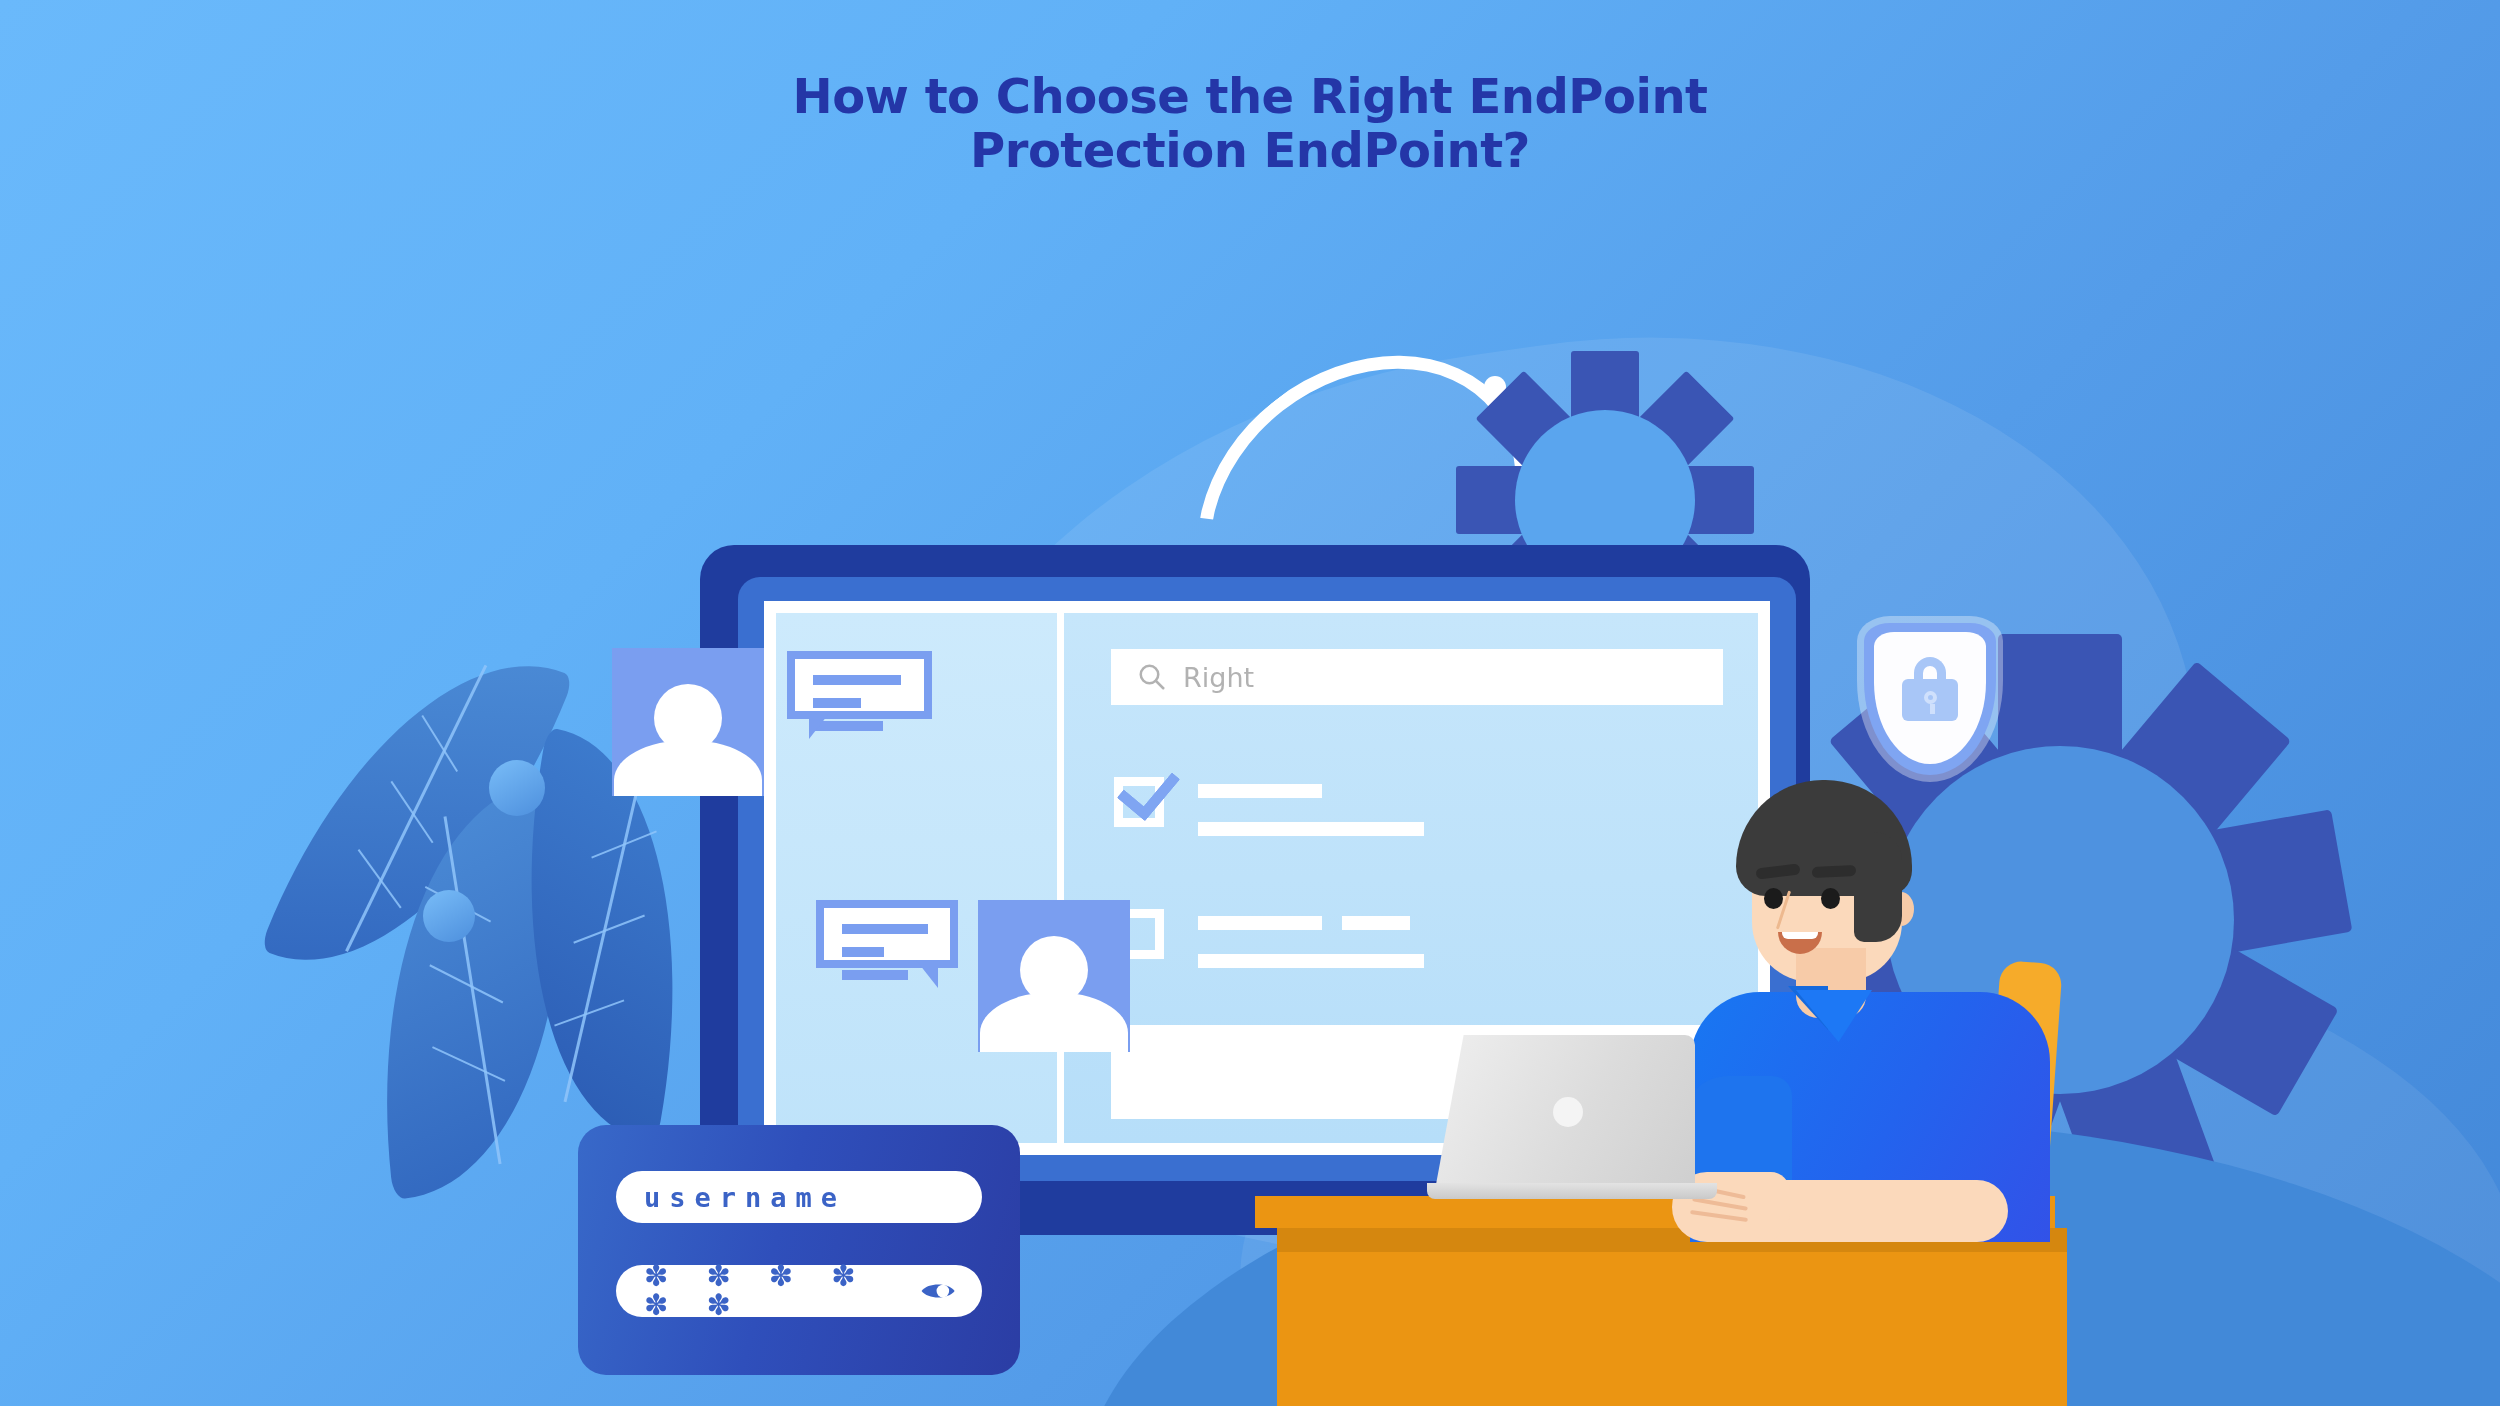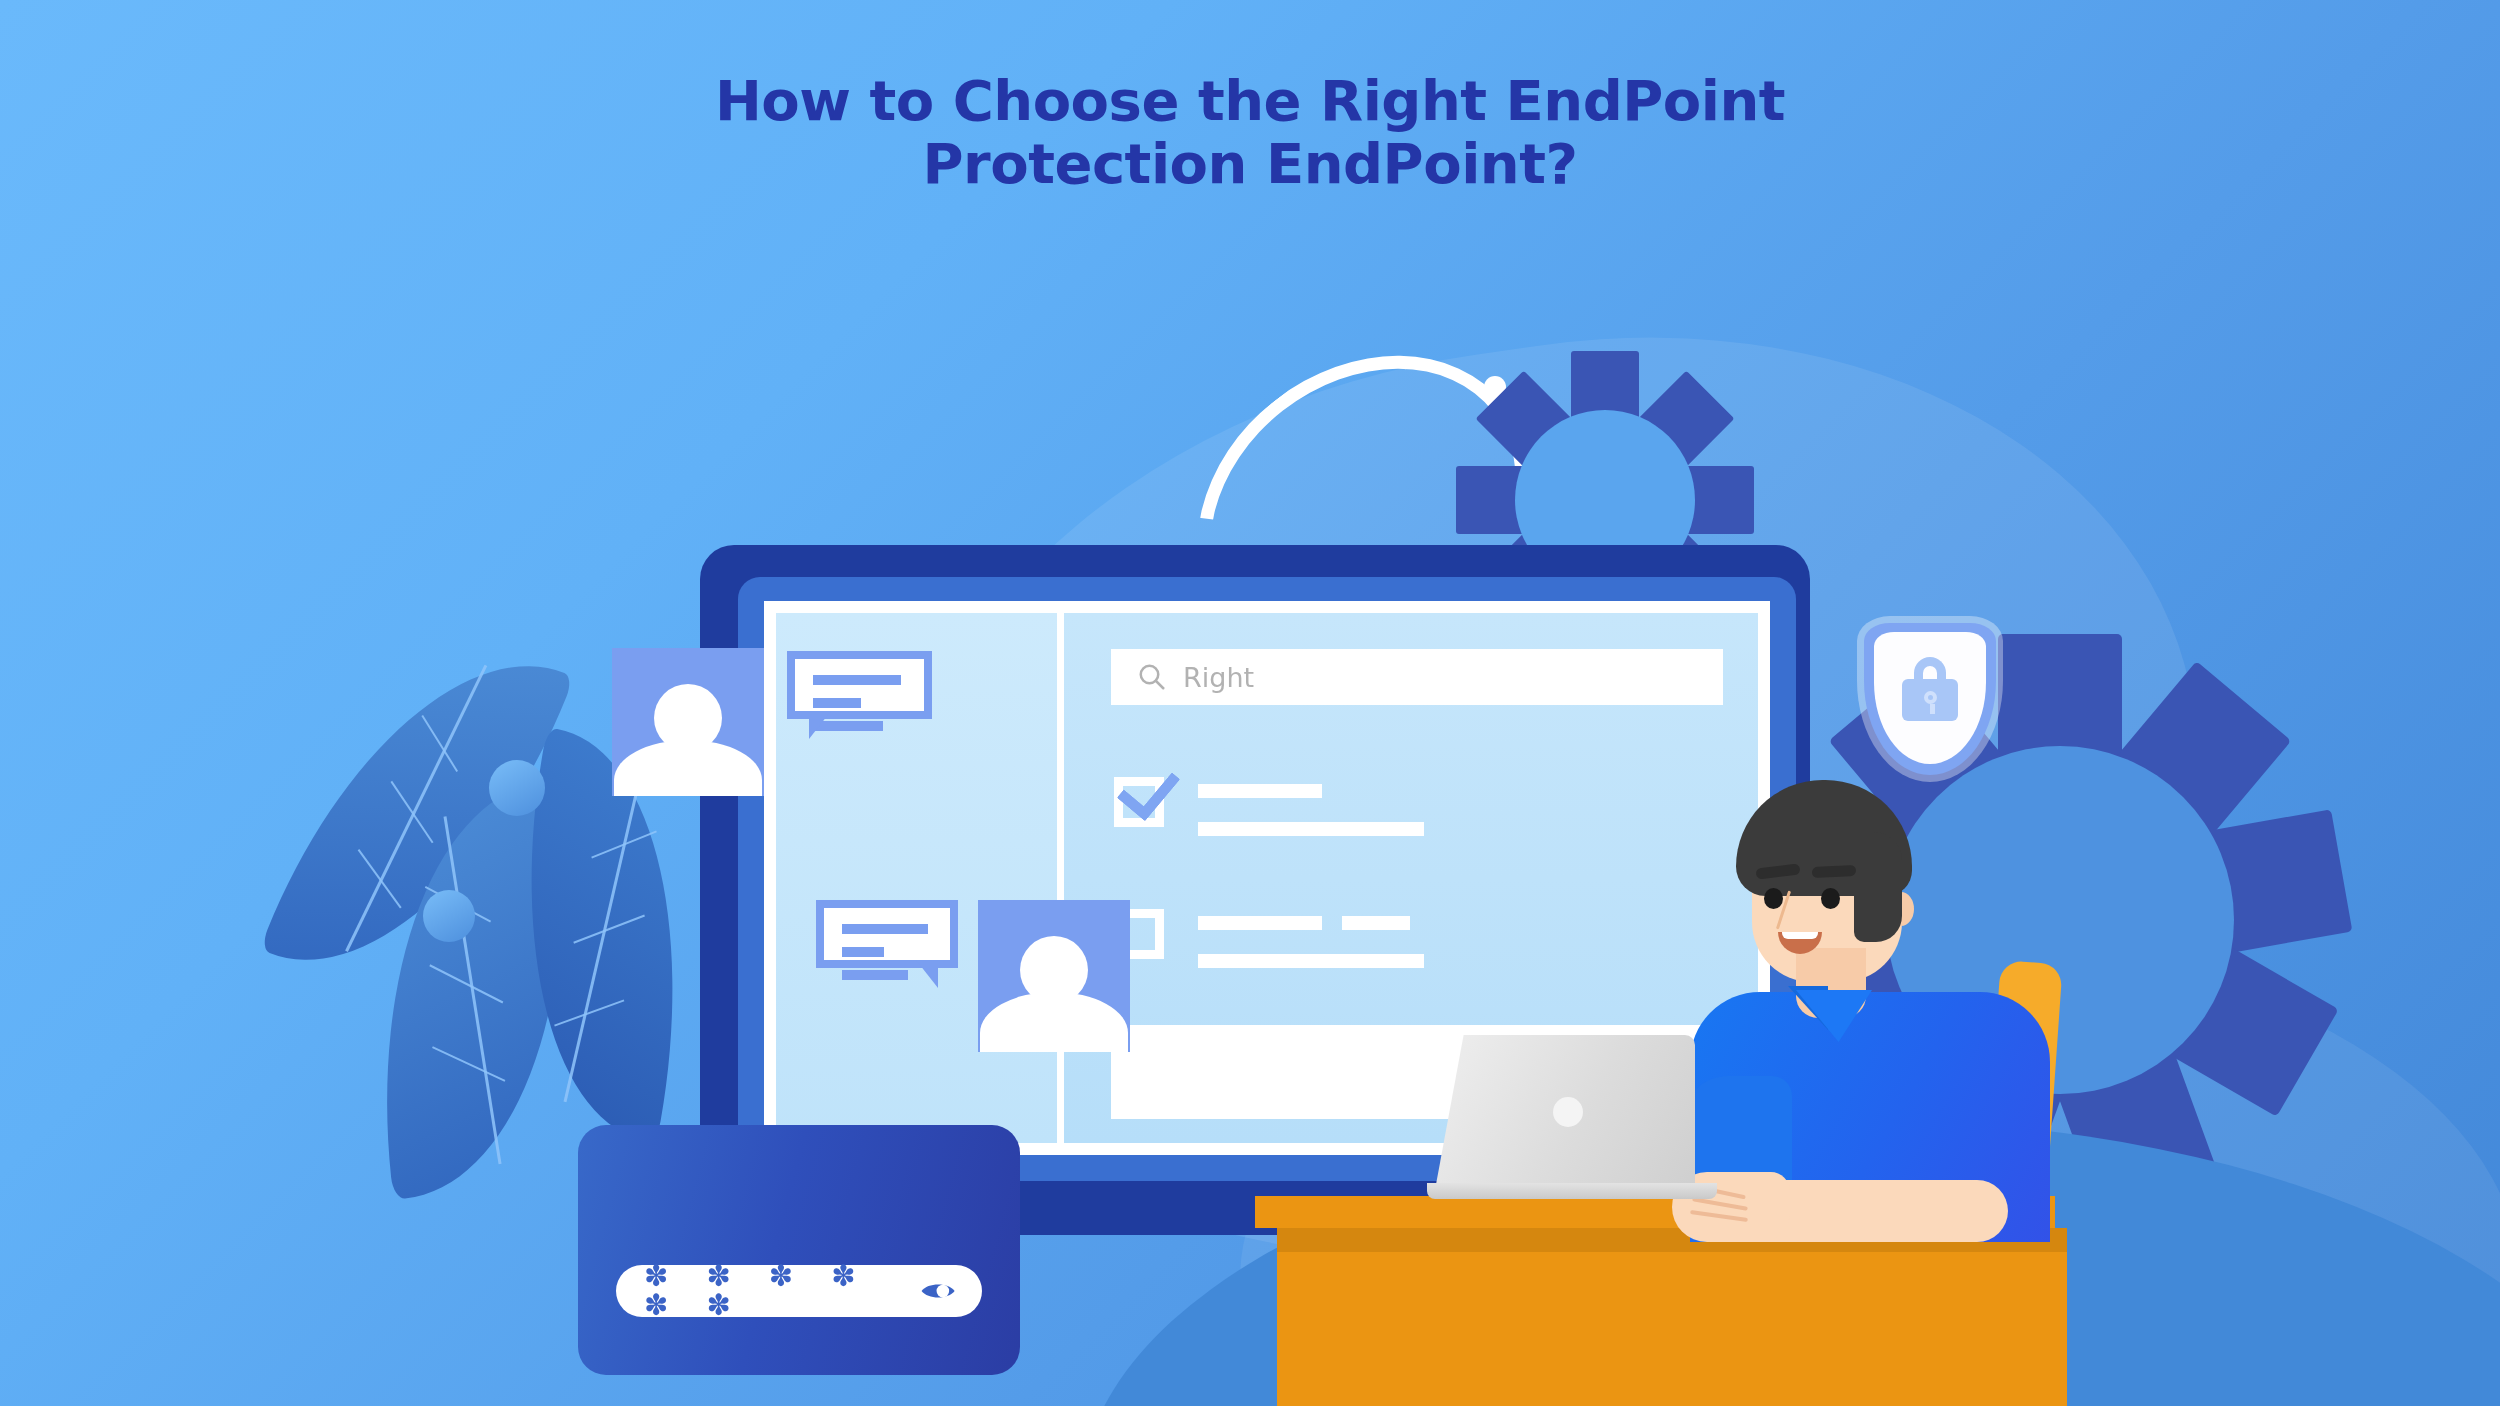--- a/index.html
+++ b/index.html
@@ -10,21 +10,21 @@
   }
   #stage{
     position:relative;width:2500px;height:1406px;overflow:hidden;
     background:linear-gradient(135deg,#6ab9fb 0%,#61b1f7 30%,#549ce9 62%,#4287d8 100%);
   }
   .abs{position:absolute;}
 
   
   #title{
     position:absolute;left:0;top:70px;width:2500px;text-align:center;
-    color:#2436a7;font-weight:bold;font-size:56px;line-height:1.12;
+    color:#2436a7;font-weight:bold;font-size:48px;line-height:1.12;
     letter-spacing:-0.5px;font-family:"DejaVu Sans", sans-serif;
   }
   #title .l2{display:block;}
 
   
   .blob-a{
     left:880px;top:350px;width:1320px;height:900px;border-radius:50% 45% 52% 48%/55% 50% 50% 45%;
     background:rgba(255,255,255,0.085);transform:rotate(-8deg);
   }
   .blob-b{
@@ -348,20 +348,23 @@
   <div id="bubble2" class="bubble">
     <div class="bcontent">
       <div class="bl" style="width:86px"></div>
       <div class="bl" style="width:42px"></div>
       <div class="bl" style="width:66px"></div>
     </div>
     <div class="tail"></div>
   </div>
 
   <div id="login" class="abs">
+    <div class="field" id="f-user">
+      <span class="uname">username</span>
+    </div>
     <div class="field" id="f-pass">
       <span class="stars">✽ ✽ ✽ ✽ ✽ ✽</span>
       <svg width="46" height="26" viewBox="0 0 46 26">
         <path d="M2 13 C 10 2, 36 2, 44 13 C 36 24, 10 24, 2 13 Z" fill="#3b63c6"></path>
         <ellipse cx="29" cy="13" rx="8" ry="8" fill="#ffffff"></ellipse>
       </svg>
     </div>
   </div>
 
   <div class="desk-clip">

